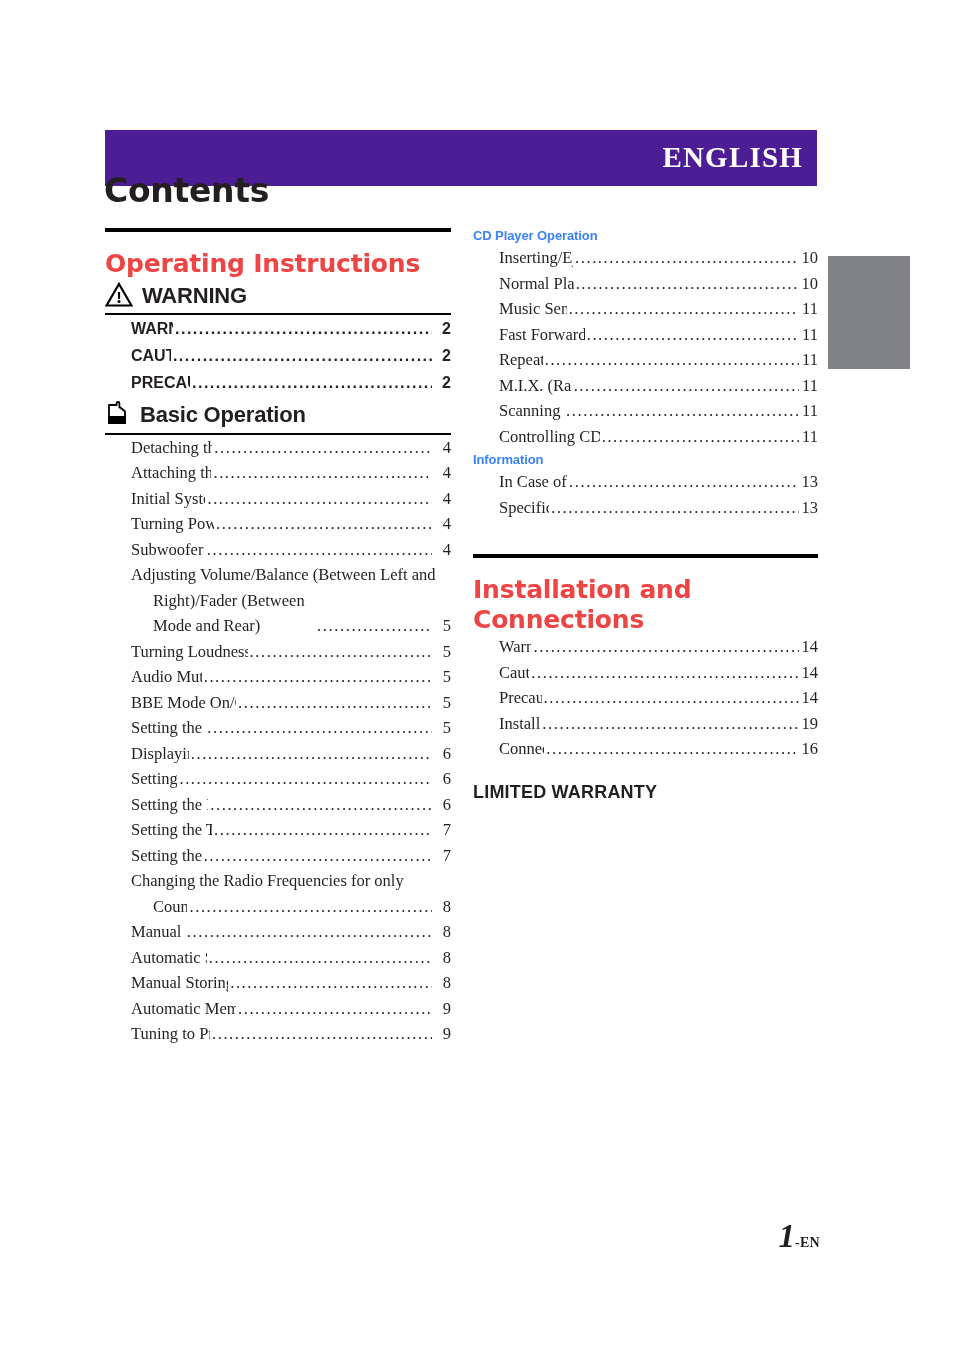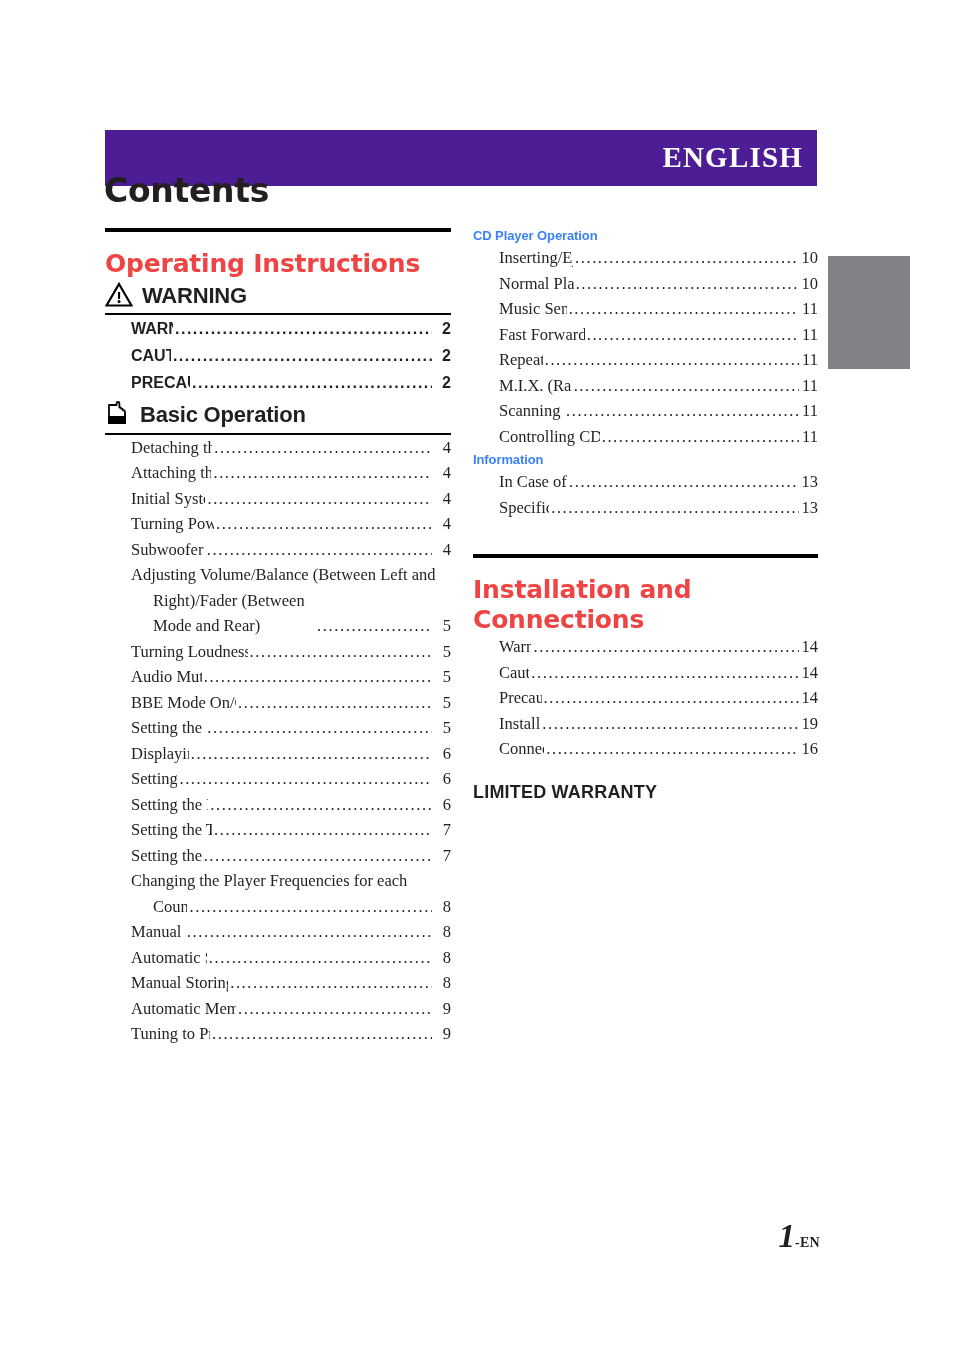--- a/index.html
+++ b/index.html
@@ -347,21 +347,21 @@
       <li>
         <span class="lbl">Setting the Bass Type</span>
         <span class="dots">................................................................................</span>
         <span class="pg">7</span>
       </li>
     </ul>
 
 
     <ul class="toc">
       <li class="wrap">
-        <span class="lbl">Changing the Player Frequencies for each</span>
+        <span class="lbl">Changing the Radio Frequencies for only</span>
         <span class="cont">
           <span class="lbl">Country</span>
           <span class="dots">..................................................................</span>
           <span class="pg">8</span>
         </span>
       </li>
       <li>
         <span class="lbl">Manual Tuning</span>
         <span class="dots">................................................................................</span>
         <span class="pg">8</span>

